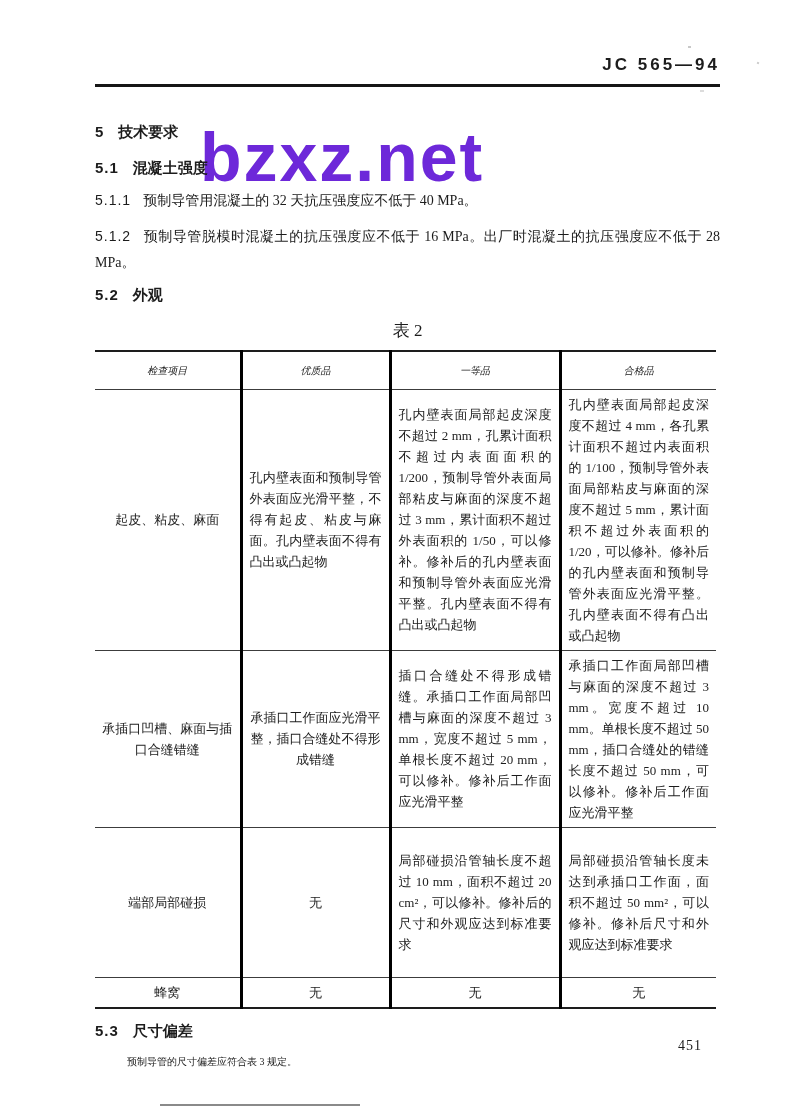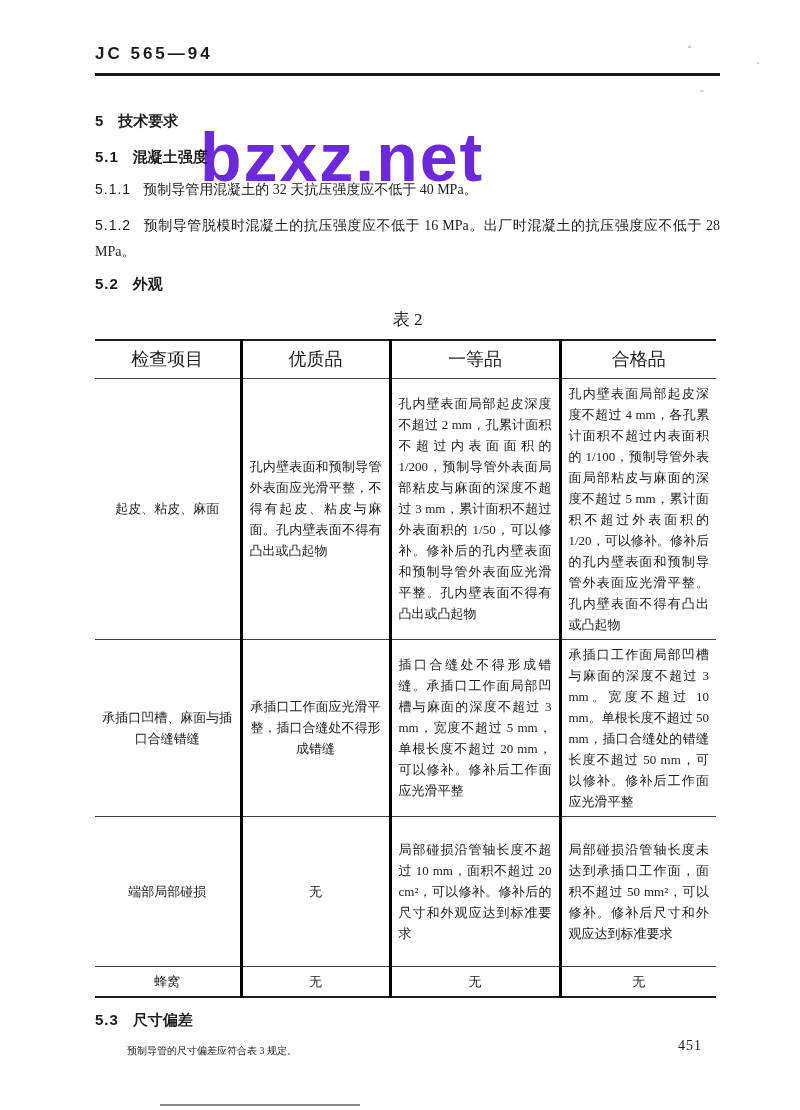--- a/index.html
+++ b/index.html
@@ -27,22 +27,22 @@
     z-index:0;
     user-select:none;
   }
   .content{
     position:relative;
     z-index:1;
     margin-left:95px;
     width:625px;
   }
   .doc-code{
-    padding-top:44px;
-    text-align:left;
+    padding-top:55px;
+    text-align:right;
     font-weight:bold;
     font-size:17px;
     letter-spacing:3px;
     font-family:"Liberation Sans","DejaVu Sans",sans-serif;
   }
   .head-rule{
     margin-top:9px;
     height:3px;
     background:#161616;
   }
@@ -93,21 +93,21 @@
     font-weight:normal;
   }
   table.spec td:first-child,table.spec th:first-child{border-left:none;}
   .r-header{height:38px;}
   .r0{height:234px;}
   .r1{height:162px;}
   .r2{height:150px;}
   .r3{height:30px;}
   .cell-center{text-align:center;}
   .cell-justify{text-align:justify;}
-  th.col-h{text-align:center;font-size:18px;}
+  th.col-h{text-align:center;font-size:10px;font-style:italic;}
   .page-number{
     position:absolute;
     left:678px;top:1038px;
     font-size:14px;
     letter-spacing:1px;
     z-index:1;
   }
   .scan-line{
     position:absolute;
     left:160px;top:1104px;

